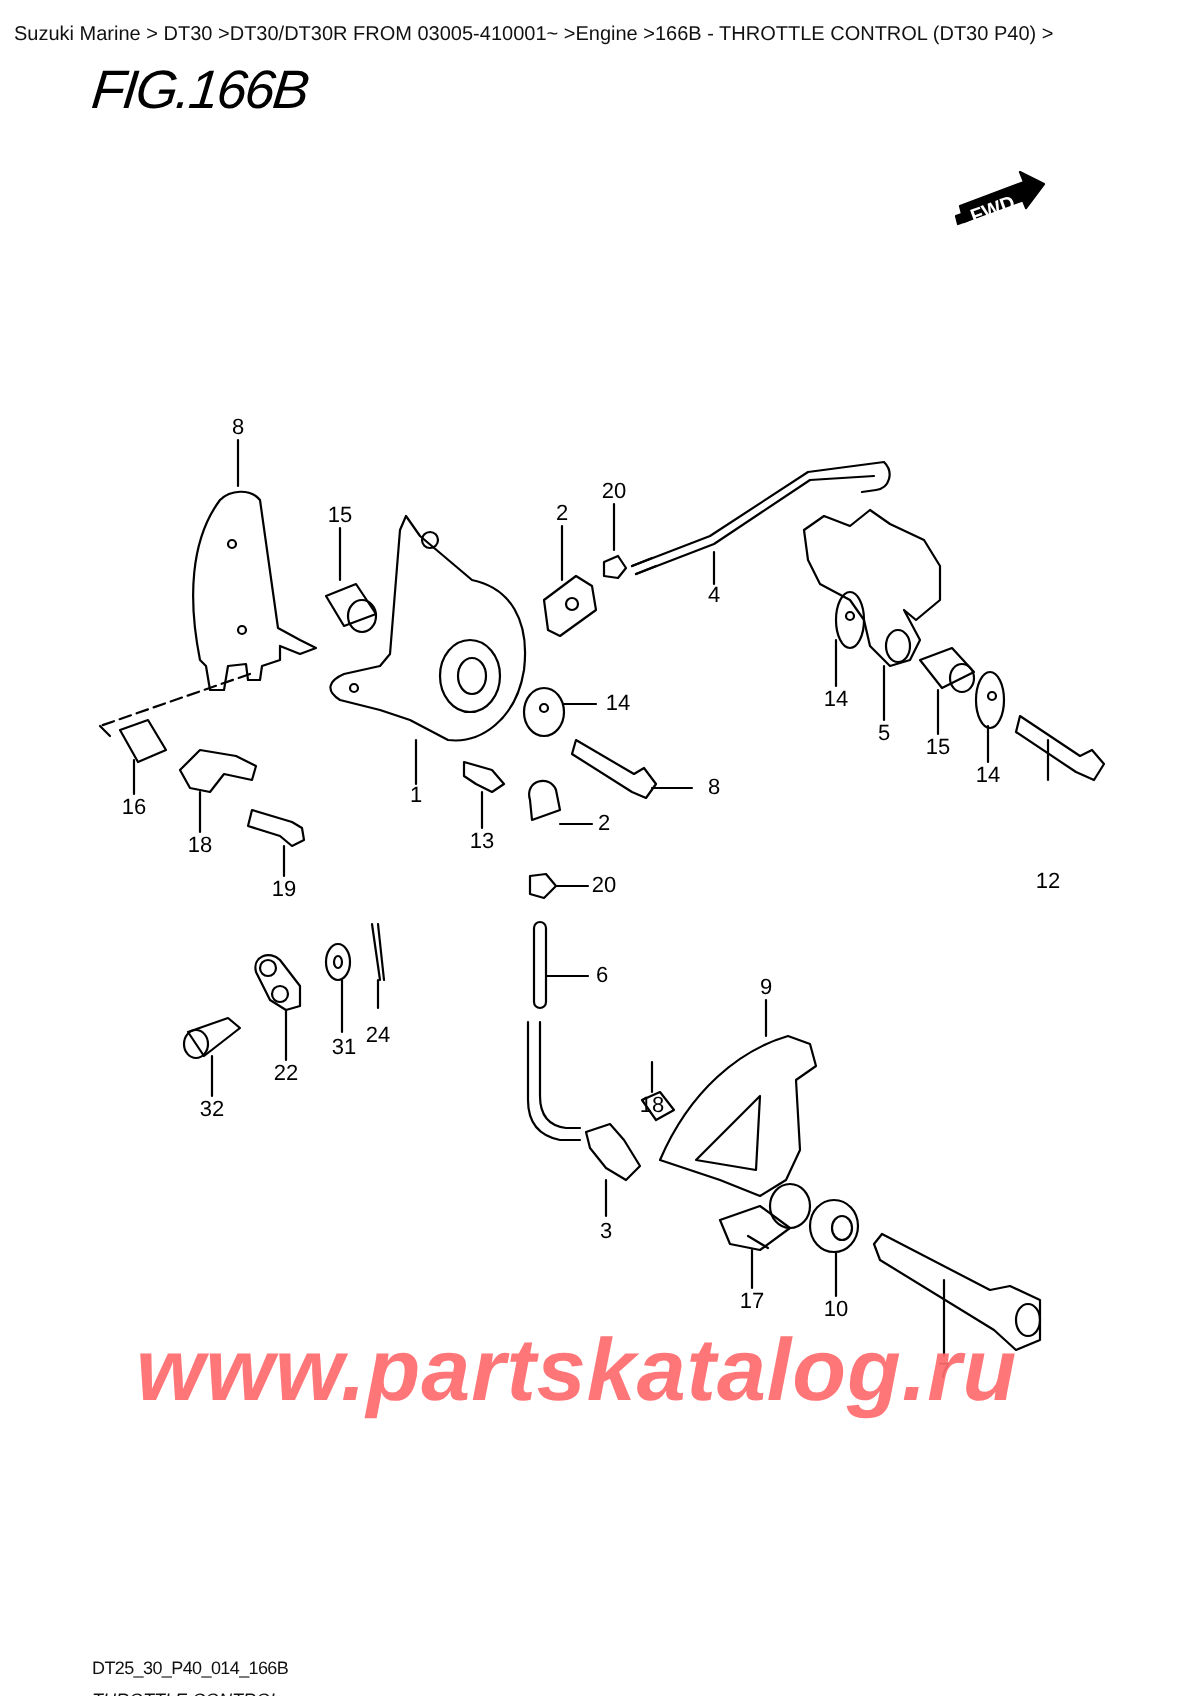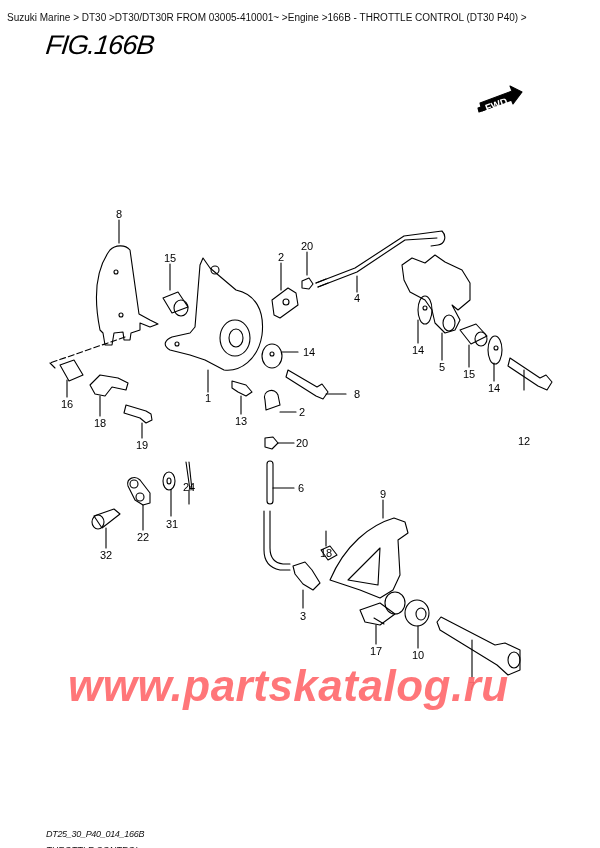--- a/index.html
+++ b/index.html
@@ -6,21 +6,21 @@
   body { width:600px; height:848px; position:relative; overflow:hidden;
          font-family:"Liberation Sans", sans-serif; color:#000; }
   .breadcrumb { position:absolute; left:7px; top:12px; font-size:10px; white-space:nowrap; color:#111; }
   .breadcrumb span { cursor:pointer; }
   .fig-title { position:absolute; left:46px; top:30px; font-size:27px; font-style:italic;
                letter-spacing:-1px; font-weight:normal; color:#000; transform:skewX(-6deg); }
   svg.diagram { position:absolute; left:0; top:0; }
   .callout { position:absolute; font-size:11px; color:#000; transform:translate(-50%,-50%); white-space:nowrap; }
   .watermark { position:absolute; left:68px; top:661px; font-size:44px; font-weight:bold;
                font-style:italic; color:#ff6b6e; opacity:0.92; letter-spacing:0.5px; white-space:nowrap; }
-  .footer-code { position:absolute; left:46px; top:830px; font-size:9px; font-style:italic; letter-spacing:-0.3px; color:#111; }
+  .footer-code { position:absolute; left:46px; top:830px; font-size:9px; letter-spacing:-0.3px; color:#111; }
   .footer-name { position:absolute; left:46px; top:850px; font-size:9px; font-style:italic; color:#111; }
   .fwd-label { font-family:"Liberation Sans", sans-serif; font-size:10px; fill:#fff; font-weight:bold; }
 </style>
 </head>
 <body>
 
 <div class="breadcrumb">
   <span>Suzuki Marine</span><span> &gt; </span><span>DT30</span><span> &gt;</span><span>DT30/DT30R FROM 03005-410001~</span><span> &gt;</span><span>Engine</span><span> &gt;</span><span>166B - THROTTLE CONTROL (DT30 P40)</span><span> &gt;</span>
 </div>
 
@@ -200,21 +200,21 @@
   <div class="callout" style="left:357px;top:394px;">8</div>
   <div class="callout" style="left:67px;top:404px;">16</div>
   <div class="callout" style="left:208px;top:398px;">1</div>
   <div class="callout" style="left:100px;top:423px;">18</div>
   <div class="callout" style="left:241px;top:421px;">13</div>
   <div class="callout" style="left:302px;top:412px;">2</div>
   <div class="callout" style="left:142px;top:445px;">19</div>
   <div class="callout" style="left:302px;top:443px;">20</div>
   <div class="callout" style="left:301px;top:488px;">6</div>
   <div class="callout" style="left:383px;top:494px;">9</div>
-  <div class="callout" style="left:189px;top:487px;">24</div>
+  <div class="callout" style="left:189px;top:518px;">24</div>
   <div class="callout" style="left:172px;top:524px;">31</div>
   <div class="callout" style="left:326px;top:525px;margin-top:28px;">18</div>
   <div class="callout" style="left:143px;top:537px;">22</div>
   <div class="callout" style="left:106px;top:555px;">32</div>
   <div class="callout" style="left:303px;top:616px;">3</div>
   <div class="callout" style="left:376px;top:651px;">17</div>
   <div class="callout" style="left:418px;top:655px;">10</div>
   <div class="callout" style="left:472px;top:686px;">7</div>
 </div>
 

